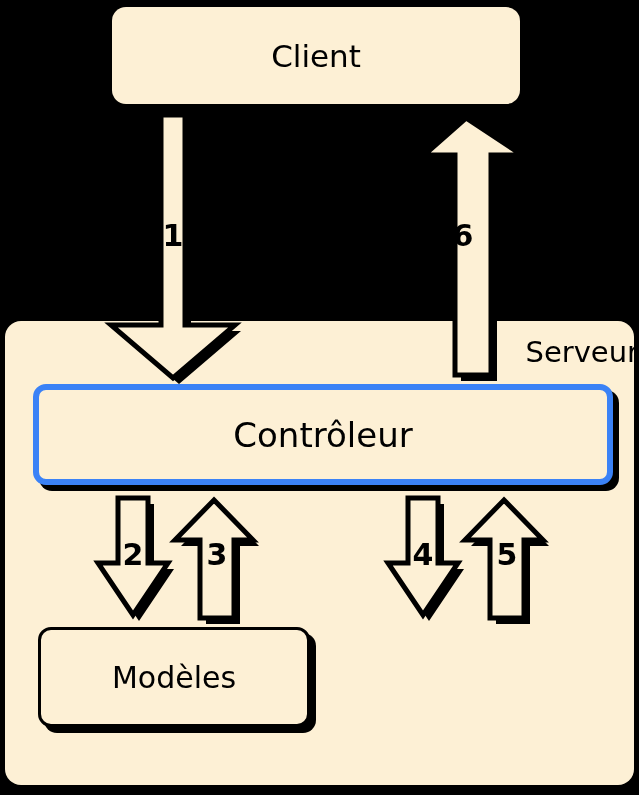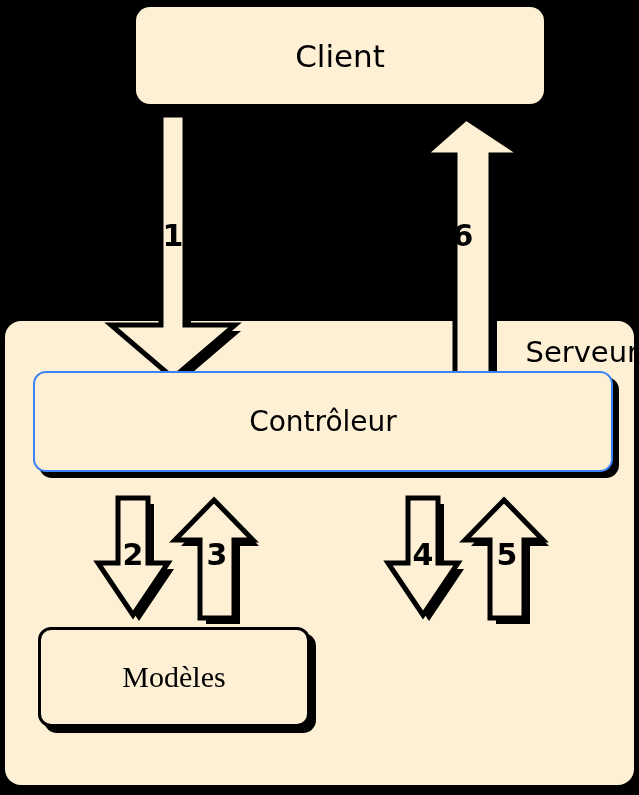--- a/index.html
+++ b/index.html
@@ -23,53 +23,51 @@
     align-items: center;
     justify-content: center;
     color: #000000;
     font-weight: 400;
   }
   
   #client-box {
     left: 112px; top: 7px; width: 408px; height: 97px;
     border-radius: 14px;
     font-size: 31px;
-    margin-left: 24px;
   }
   
   #serveur-container {
     position: absolute;
     left: 5px; top: 321px; width: 629px; height: 464px;
     background: #FDF0D5;
     border-radius: 16px;
     box-shadow: 6px 6px 0 0 #000000;
   }
   #serveur-label {
     position: absolute;
     left: 0; top: 335px; width: 639px;
     text-align: right;
     font-size: 29px;
     color: #000000;
     font-family: "DejaVu Sans", sans-serif;
   }
   
   #controleur-box {
-    left: 33px; top: 371px; width: 580px; height: 101px;
-    border: 2px solid #3b82f6;
+    left: 33px; top: 384px; width: 580px; height: 101px;
+    border: 6px solid #3b82f6;
     border-radius: 13px;
     box-shadow: 6px 6px 0 0 #000000;
-    font-size: 28px;
+    font-size: 34px;
   }
   #modeles-box {
     left: 38px; top: 627px; width: 272px; height: 100px;
     border: 3px solid #000000;
     border-radius: 13px;
     box-shadow: 6px 6px 0 0 #000000;
     font-size: 30px;
-    font-family: Liberation Serif, serif;
   }
   #vues-box {
     left: 330px; top: 627px; width: 270px; height: 100px;
     border: 3px solid #000000;
     border-radius: 13px;
     box-shadow: 6px 6px 0 0 #000000;
     font-size: 30px;
   }
   .arrow-layer {
     position: absolute;

